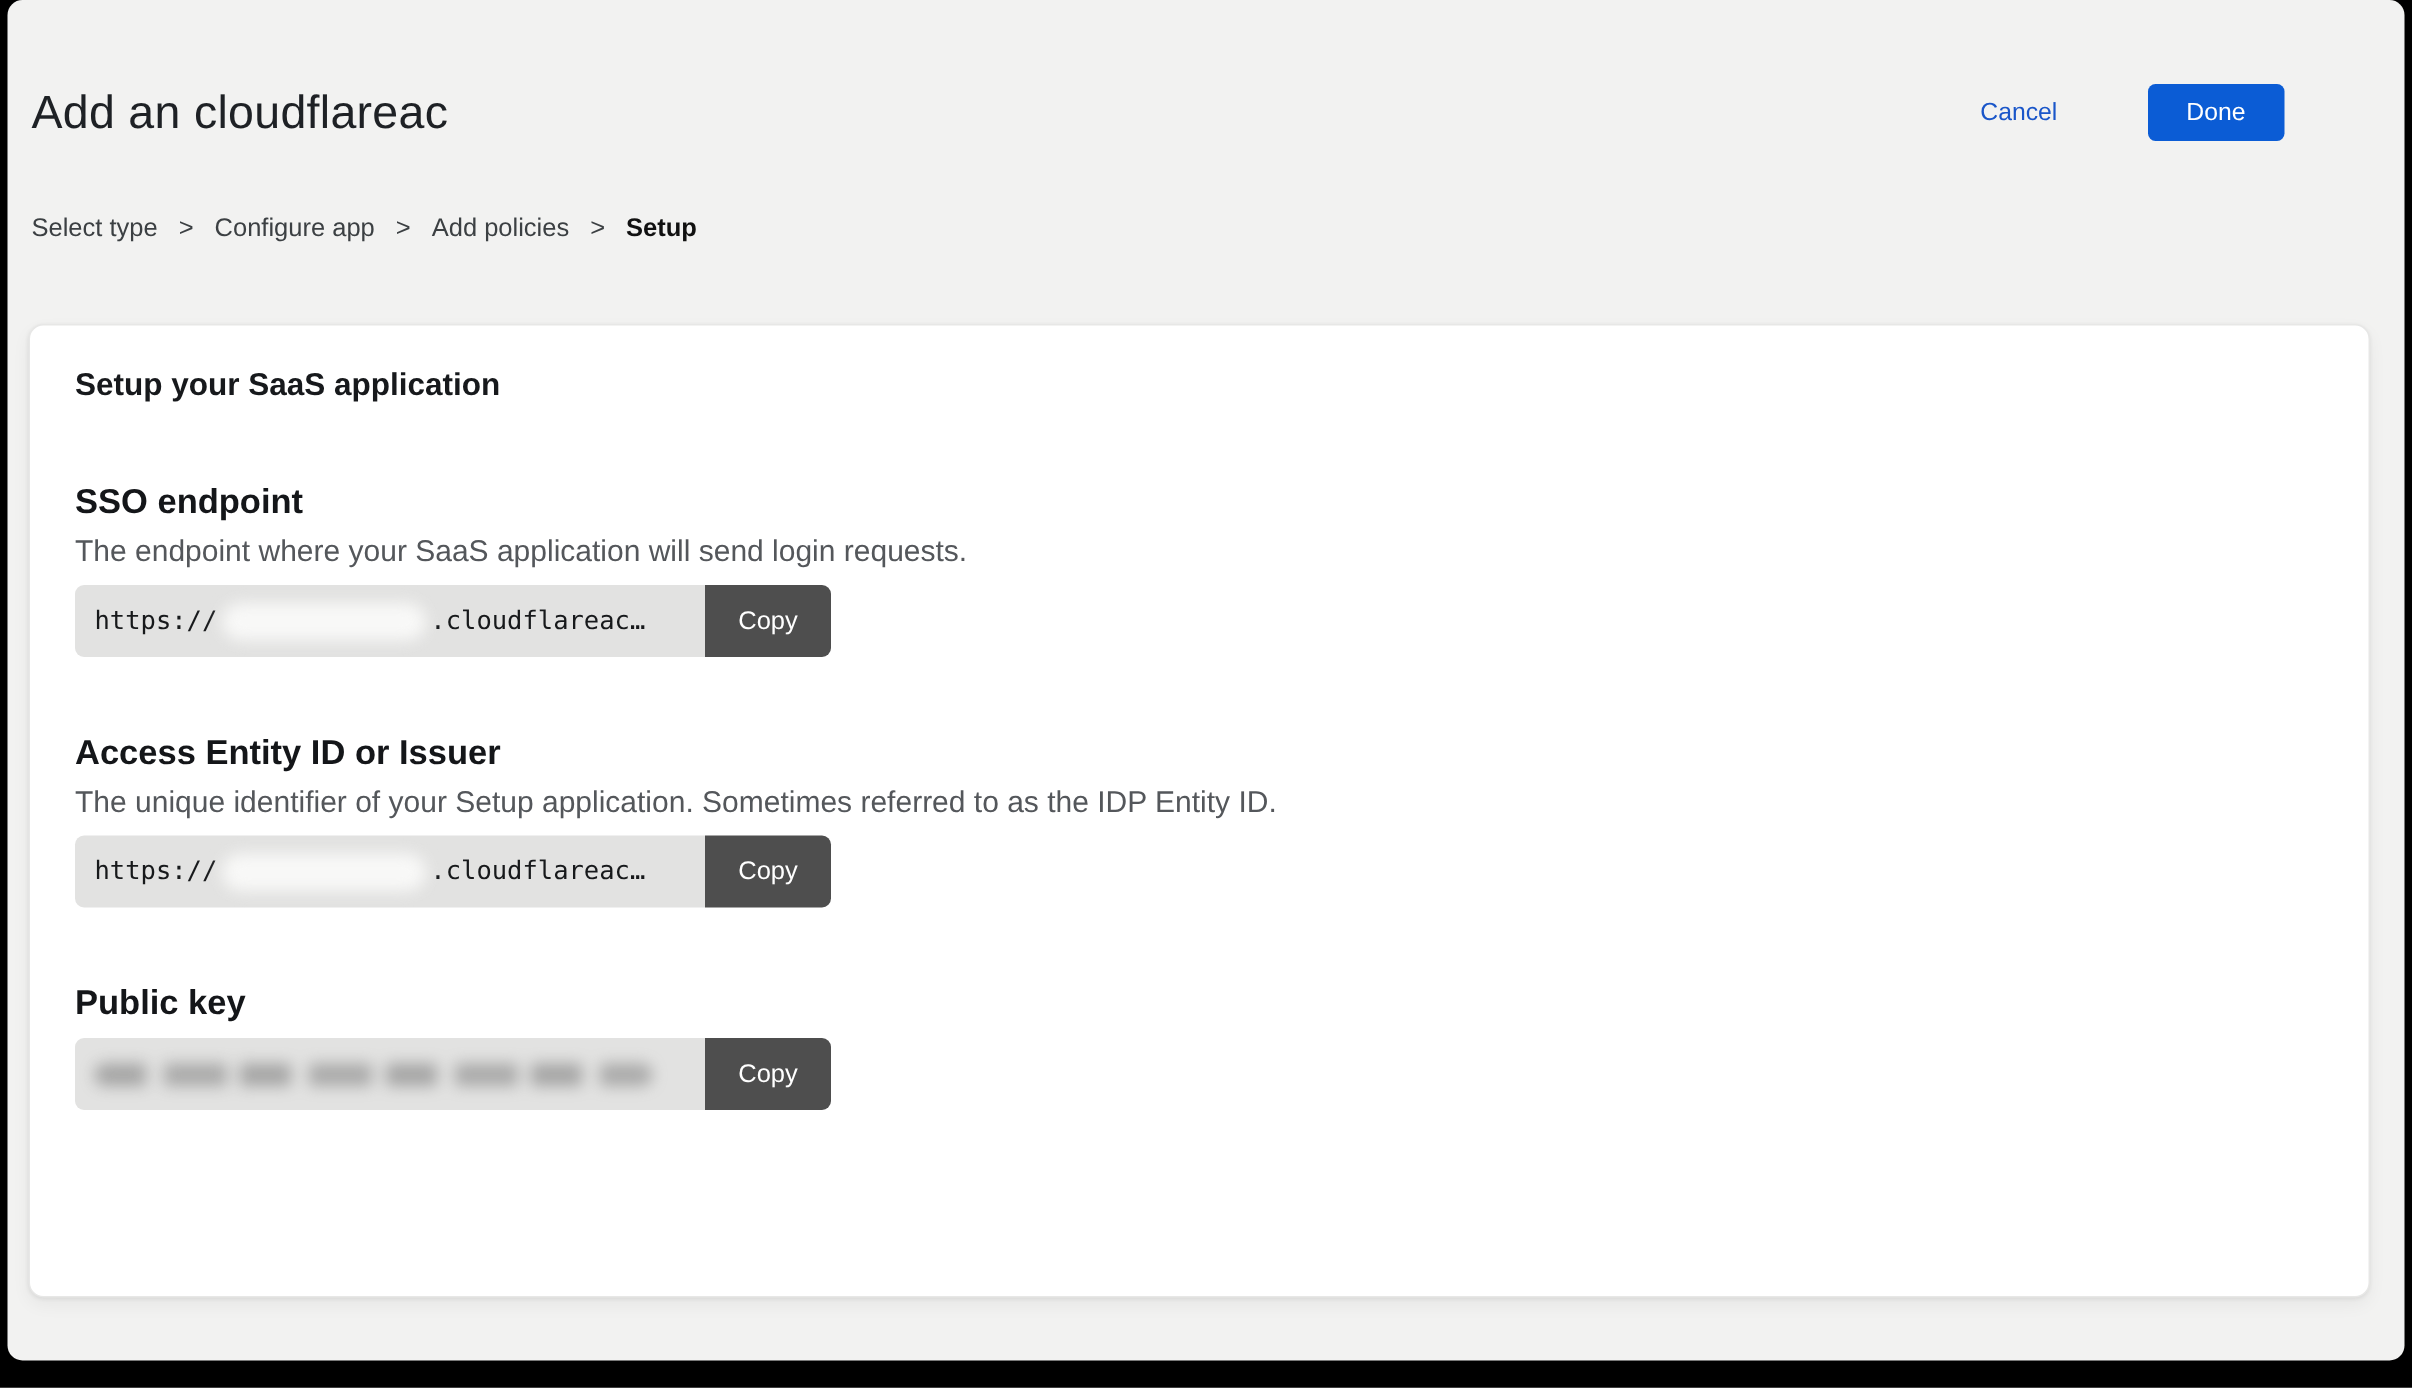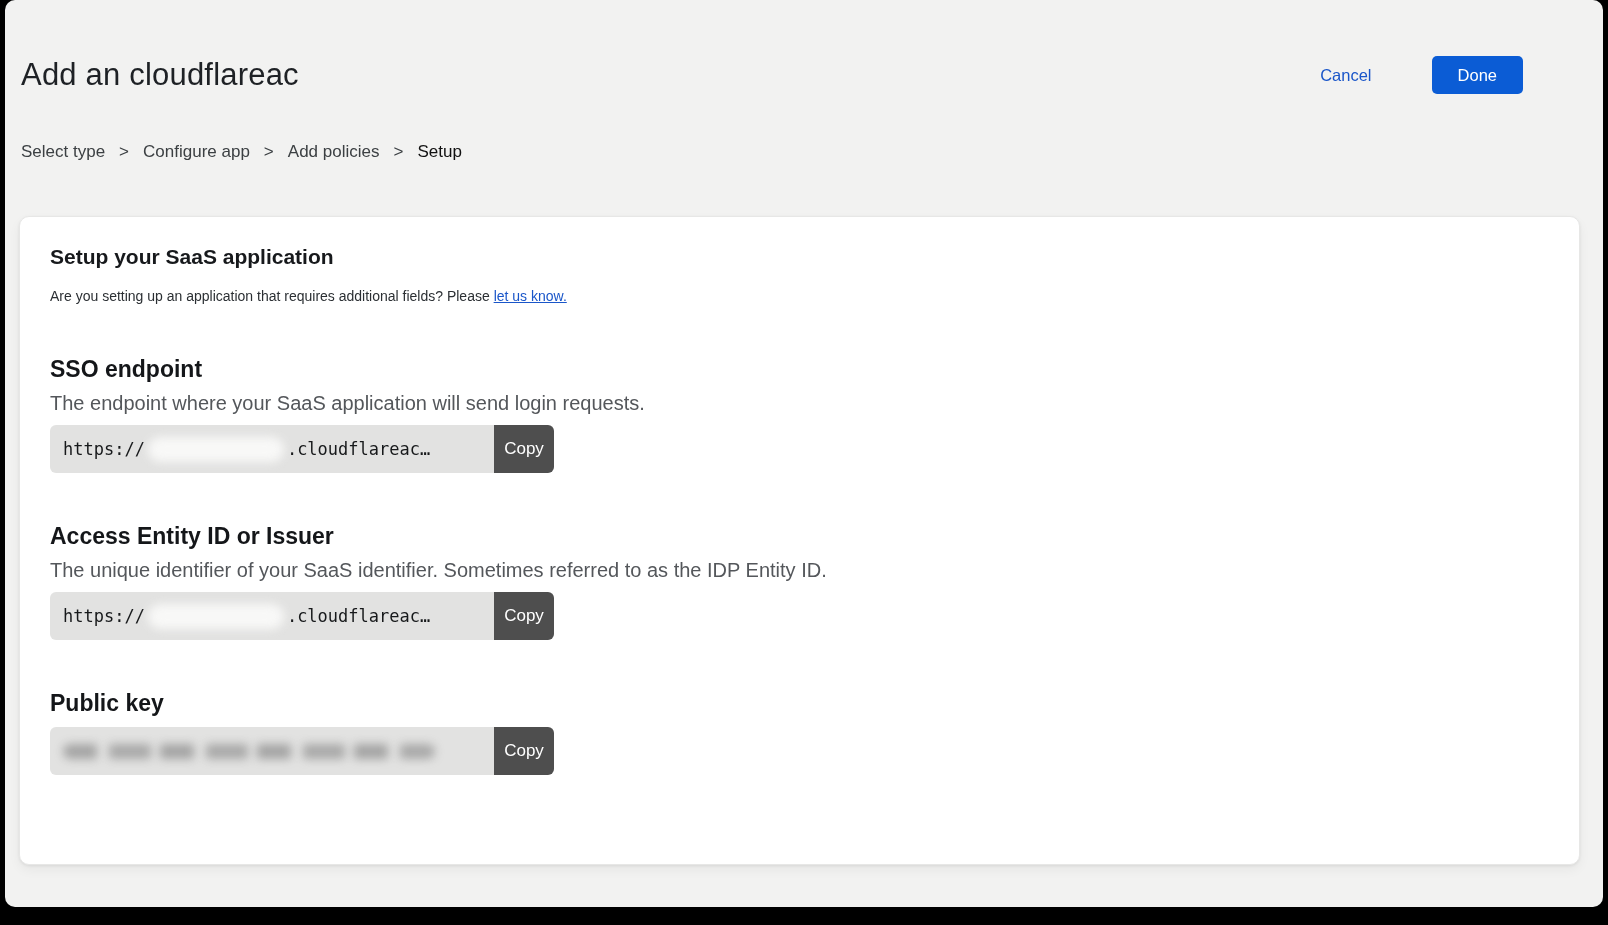--- a/index.html
+++ b/index.html
@@ -56,21 +56,21 @@
   }
   
   .breadcrumb {
     margin: 48px 0 0 16px;
     font-size: 17px;
     color: #3c4043;
     display: flex;
     align-items: center;
   }
   .crumb { cursor: pointer; }
-  .crumb.current { font-weight: 400; color: #111; cursor: default; }
+  .crumb.current { font-weight: 700; color: #111; cursor: default; }
   .sep { margin: 0 14px; color: #3c4043; }
   
   .card {
     margin: 54px 23px 0 14px;
     background: #fff;
     border: 1px solid #e7e7e6;
     border-radius: 10px;
     box-shadow: 0 1px 3px rgba(0,0,0,0.07), 0 5px 12px rgba(0,0,0,0.05);
     padding: 28px 30px 52px 30px;
     box-sizing: border-box;
@@ -152,21 +152,21 @@
     border-radius: 8px;
     background: repeating-linear-gradient(90deg,
       #737373 0px, #737373 34px,
       rgba(115,115,115,0) 34px, rgba(115,115,115,0) 46px,
       #7c7c7c 46px, #7c7c7c 88px,
       rgba(115,115,115,0) 88px, rgba(115,115,115,0) 97px);
     filter: blur(5px);
     opacity: 0.55;
   }
   .copy-btn {
-    width: 60px;
+    width: 84px;
     flex: none;
     background: var(--copy-bg, #4e4e4e);
     color: #fff;
     font-size: 17px;
     font-family: "Liberation Sans", sans-serif;
     border: none;
     border-radius: 0 6px 6px 0;
     cursor: pointer;
   }
 </style>
@@ -188,38 +188,37 @@
     <span class="sep">&gt;</span>
     <span class="crumb">Configure app</span>
     <span class="sep">&gt;</span>
     <span class="crumb">Add policies</span>
     <span class="sep">&gt;</span>
     <span class="crumb current">Setup</span>
   </nav>
 
   <section class="card">
     <h2 class="card-heading">Setup your SaaS application</h2>
-    <p class="card-note"><span>Are you setting up an application that requires additional fields? Please </span><a class="note-link">let us know.</a></p>
 
     <div class="field">
       <h3 class="field-label">SSO endpoint</h3>
       <p class="field-desc">The endpoint where your SaaS application will send login requests.</p>
       <div class="value-row">
         <div class="value-box">
           <span class="mono">https://</span>
           <span class="redact-light"></span>
           <span class="mono">.cloudflareac…</span>
         </div>
         <button class="copy-btn">Copy</button>
       </div>
     </div>
 
     <div class="field">
       <h3 class="field-label">Access Entity ID or Issuer</h3>
-      <p class="field-desc">The unique identifier of your SaaS identifier. Sometimes referred to as the IDP Entity ID.</p>
+      <p class="field-desc">The unique identifier of your Setup application. Sometimes referred to as the IDP Entity ID.</p>
       <div class="value-row">
         <div class="value-box">
           <span class="mono">https://</span>
           <span class="redact-light"></span>
           <span class="mono">.cloudflareac…</span>
         </div>
         <button class="copy-btn">Copy</button>
       </div>
     </div>
 

